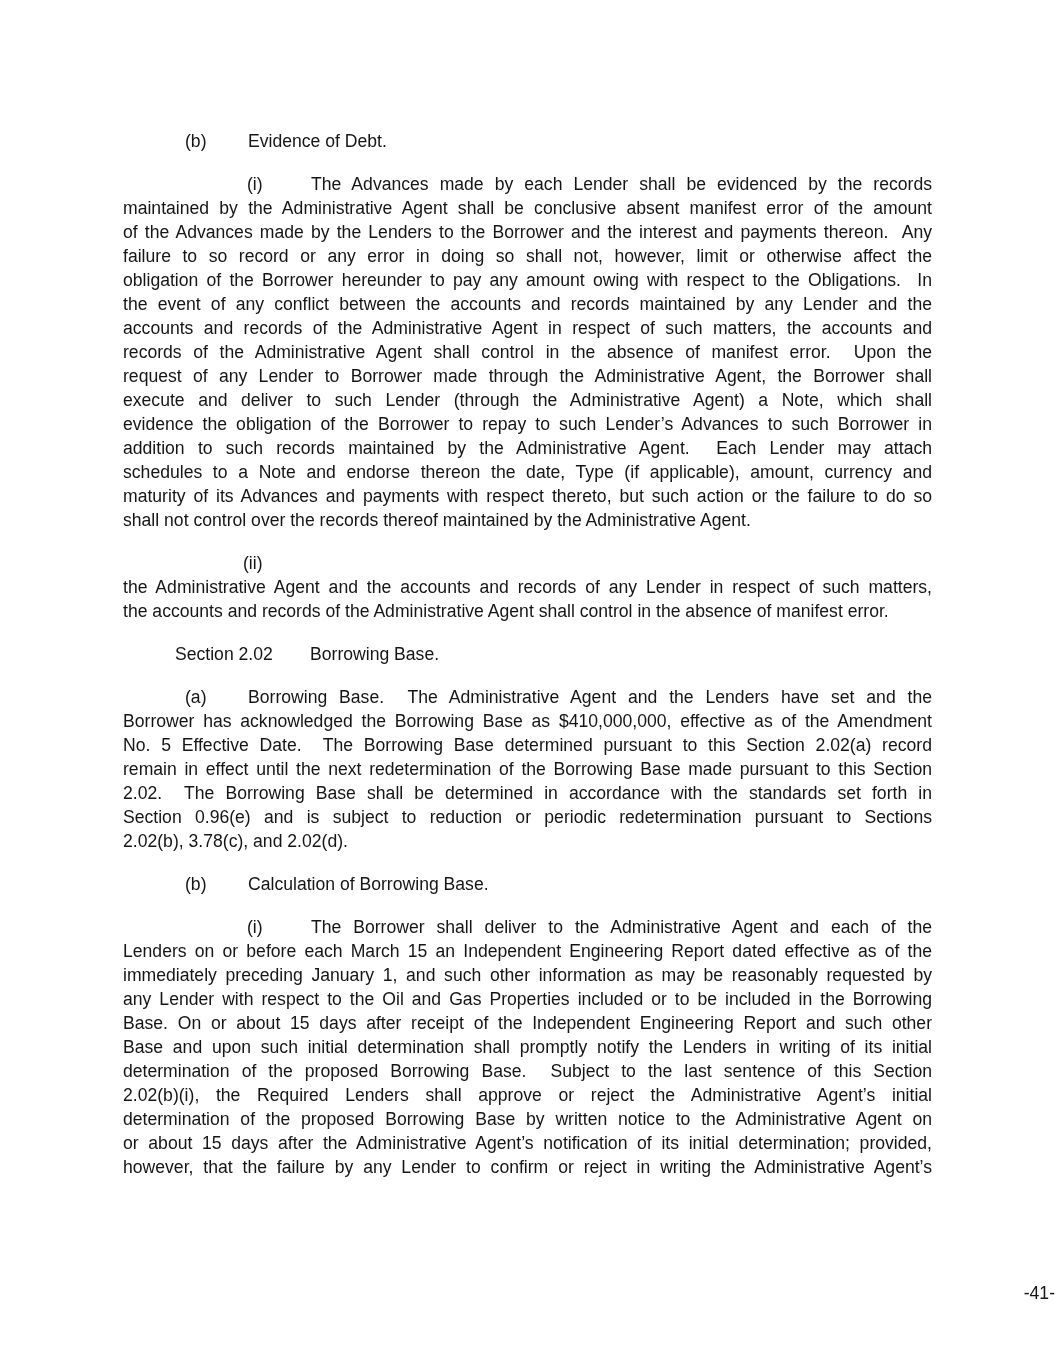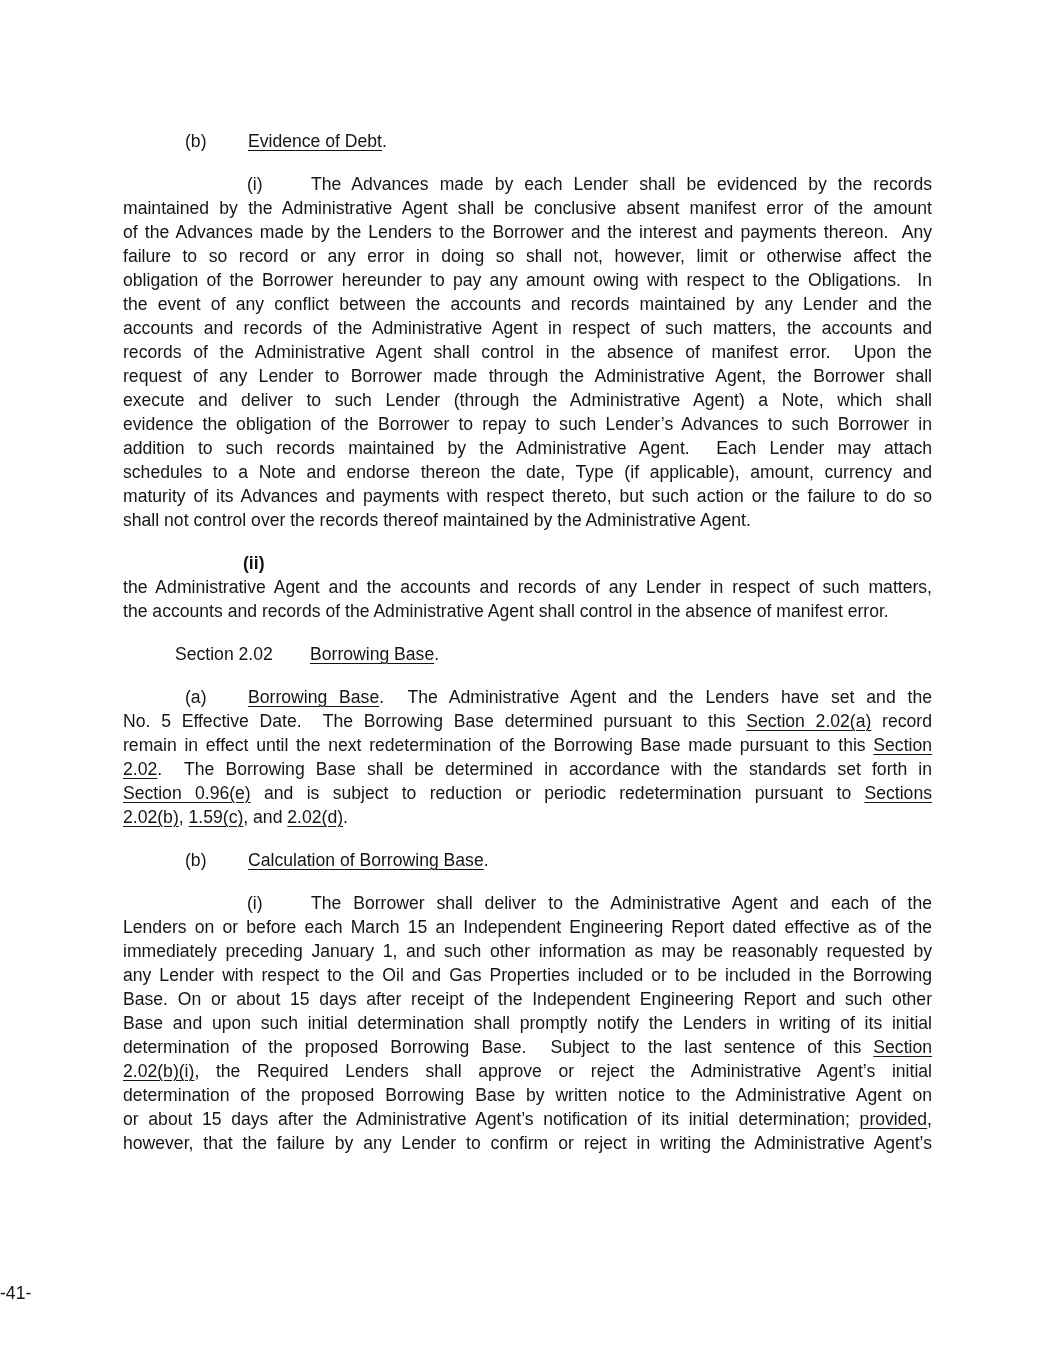--- a/index.html
+++ b/index.html
@@ -29,30 +29,29 @@
   .line.just {
     text-align: justify;
     text-align-last: justify;
   }
   .label {
     position: absolute;
     top: 0;
     white-space: nowrap;
   }
   .u {
-    text-decoration: underline;
     text-underline-offset: 3px;
     text-decoration-thickness: 1px;
   }
   .page-number {
     position: absolute;
     top: 1281px;
     left: 0;
     width: 100%;
-    text-align: left;
+    text-align: right;
     line-height: 24px;
   }
 </style>
 </head>
 <body>
 
 <div class="page">
   <div class="doc-body" id="doc-body">
       <div class="block">
         <div class="line" style="padding-left: 125px;"><span class="label" style="left: 62px;">(b)</span><span class="u">Evidence of Debt</span><span>.</span></div>
@@ -68,34 +67,35 @@
         <div class="line just"><span>records of the Administrative Agent shall control in the absence of manifest error.&nbsp; Upon the</span></div>
         <div class="line just"><span>request of any Lender to Borrower made through the Administrative Agent, the Borrower shall</span></div>
         <div class="line just"><span>execute and deliver to such Lender (through the Administrative Agent) a Note, which shall</span></div>
         <div class="line just"><span>evidence the obligation of the Borrower to repay to such Lender’s Advances to such Borrower in</span></div>
         <div class="line just"><span>addition to such records maintained by the Administrative Agent.&nbsp; Each Lender may attach</span></div>
         <div class="line just"><span>schedules to a Note and endorse thereon the date, Type (if applicable), amount, currency and</span></div>
         <div class="line just"><span>maturity of its Advances and payments with respect thereto, but such action or the failure to do so</span></div>
         <div class="line"><span>shall not control over the records thereof maintained by the Administrative Agent.</span></div>
       </div>
       <div class="block">
-        <div class="line just" style="padding-left: 177px;"><span class="label" style="left: 120px; font-weight: bold;">(ii)</span></div>
+        <div class="line just" style="padding-left: 177px;"><span class="label" style="left: 120px;">(ii)</span></div>
         <div class="line just"><span>the Administrative Agent and the accounts and records of any Lender in respect of such matters,</span></div>
         <div class="line"><span>the accounts and records of the Administrative Agent shall control in the absence of manifest error.</span></div>
       </div>
       <div class="block">
         <div class="line" style="padding-left: 187px;"><span class="label" style="left: 52px;">Section 2.02</span><span class="u">Borrowing Base</span><span>.</span></div>
       </div>
       <div class="block">
         <div class="line just" style="padding-left: 125px;"><span class="label" style="left: 62px;">(a)</span><span class="u">Borrowing Base</span><span>.&nbsp; The Administrative Agent and the Lenders have set and the</span></div>
+        <div class="line just"><span>Borrower has acknowledged the Borrowing Base as $410,000,000, effective as of the Amendment</span></div>
         <div class="line just"><span>No. 5 Effective Date.&nbsp; The Borrowing Base determined pursuant to this </span><span class="u">Section 2.02(a)</span><span> record</span></div>
         <div class="line just"><span>remain in effect until the next redetermination of the Borrowing Base made pursuant to this </span><span class="u">Section</span></div>
         <div class="line just"><span class="u">2.02</span><span>.&nbsp; The Borrowing Base shall be determined in accordance with the standards set forth in</span></div>
         <div class="line just"><span class="u">Section 0.96(e)</span><span> and is subject to reduction or periodic redetermination pursuant to </span><span class="u">Sections</span></div>
-        <div class="line"><span class="u">2.02(b)</span><span>, </span><span class="u">1.59(c)</span><span>, and </span><span class="u">2.02(d)</span><span>.</span></div>
+        <div class="line"><span class="u">2.02(b)</span><span>, </span><span class="u">3.78(c)</span><span>, and </span><span class="u">2.02(d)</span><span>.</span></div>
       </div>
       <div class="block">
         <div class="line" style="padding-left: 125px;"><span class="label" style="left: 62px;">(b)</span><span class="u">Calculation of Borrowing Base</span><span>.</span></div>
       </div>
       <div class="block">
         <div class="line just" style="padding-left: 188px;"><span class="label" style="left: 124px;">(i)</span><span>The Borrower shall deliver to the Administrative Agent and each of the</span></div>
         <div class="line just"><span>Lenders on or before each March 15 an Independent Engineering Report dated effective as of the</span></div>
         <div class="line just"><span>immediately preceding January 1, and such other information as may be reasonably requested by</span></div>
         <div class="line just"><span>any Lender with respect to the Oil and Gas Properties included or to be included in the Borrowing</span></div>
         <div class="line just"><span>Base. On or about 15 days after receipt of the Independent Engineering Report and such other</span></div>

